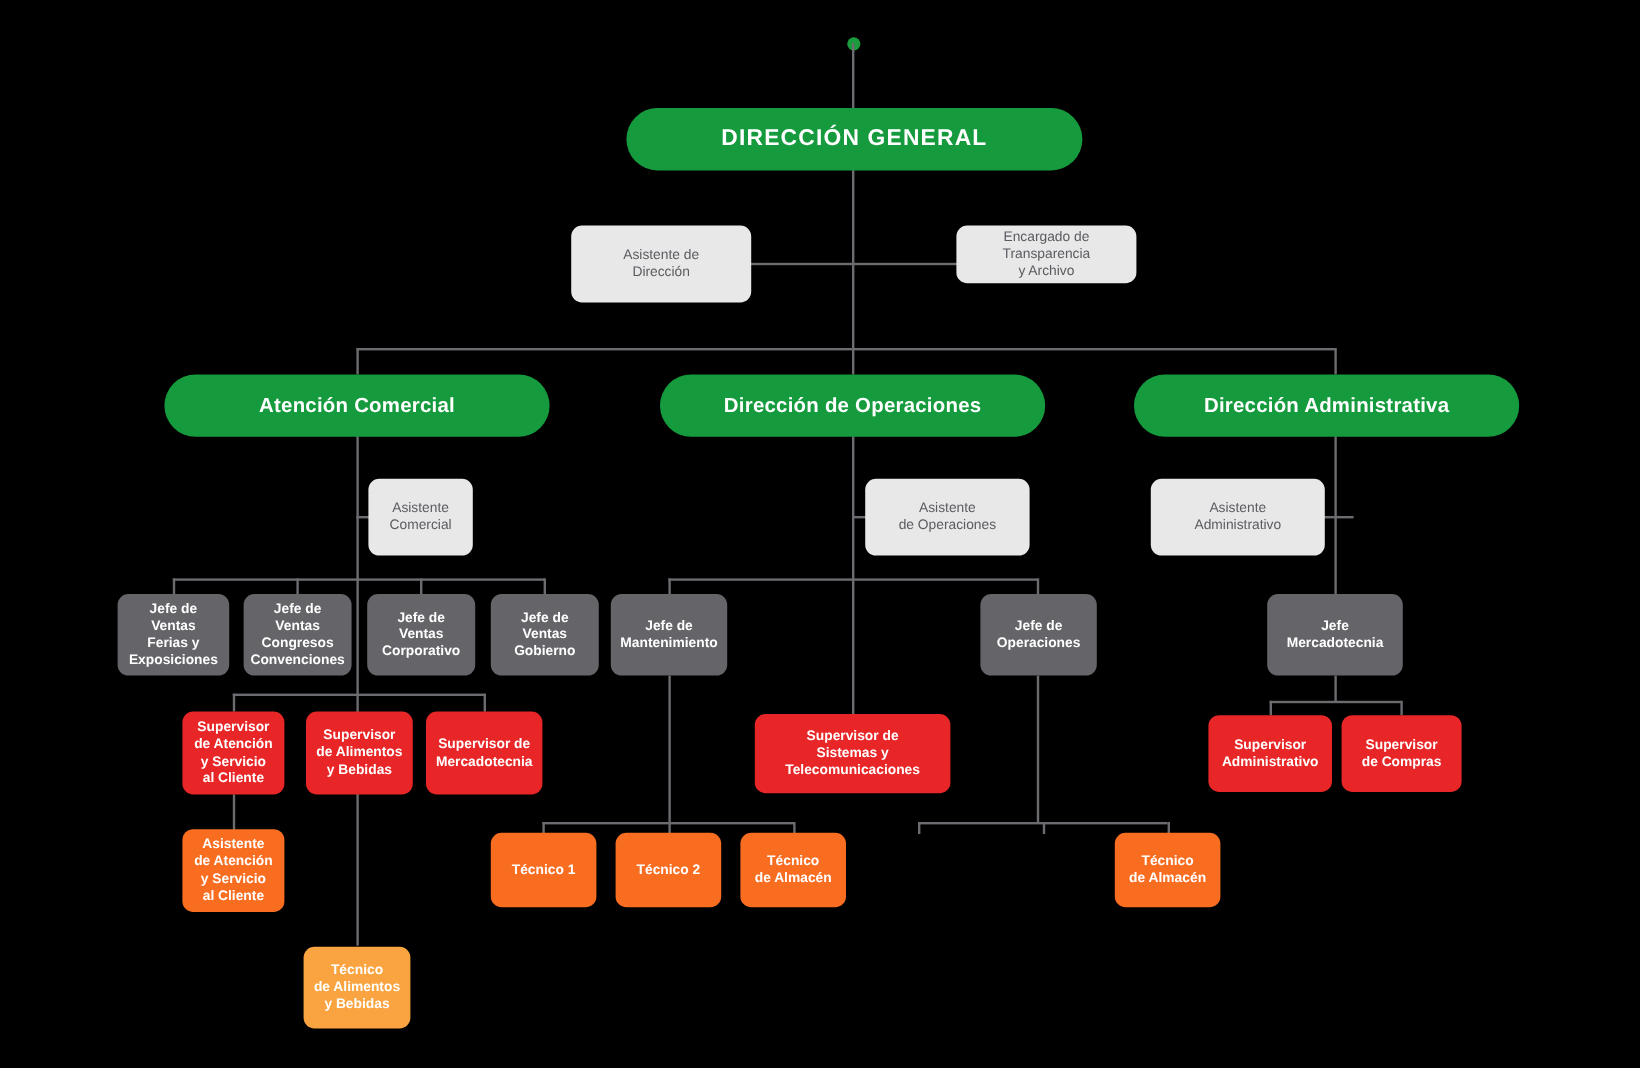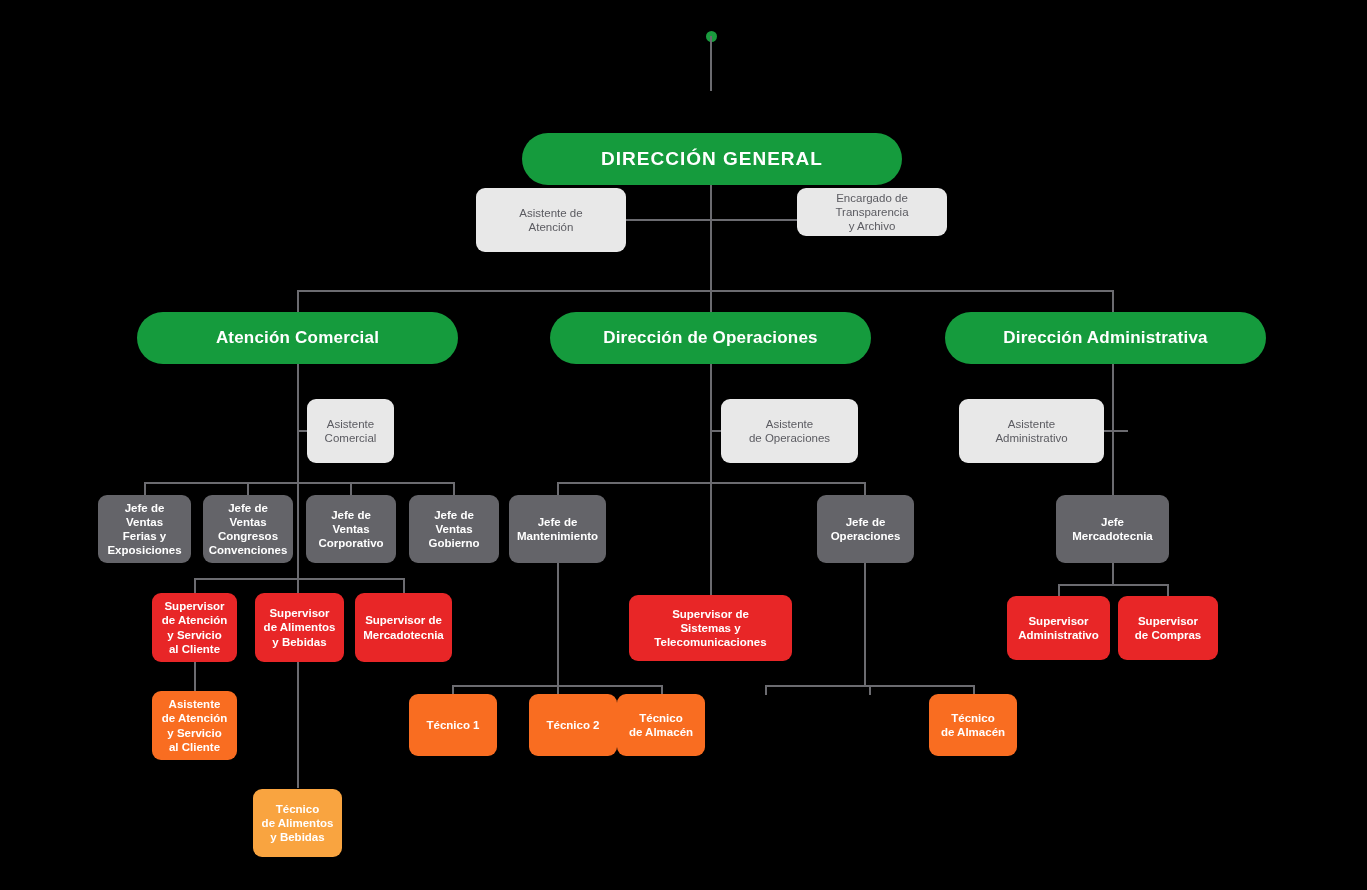--- a/index.html
+++ b/index.html
@@ -146,24 +146,24 @@
   <div class="ln ln-v" style="left:869px; top:685px; height:10px;"></div>
   <div class="ln ln-v" style="left:973px; top:685px; height:10px;"></div>
 
   <div class="ln ln-v" style="left:1112px; top:363px; height:141px;"></div>
   <div class="ln ln-h" style="left:1098px; top:430px; width:30px;"></div>
   <div class="ln ln-v" style="left:1112px; top:563px; height:22px;"></div>
   <div class="ln ln-h" style="left:1058px; top:584px; width:110px;"></div>
   <div class="ln ln-v" style="left:1058px; top:584px; height:12px;"></div>
   <div class="ln ln-v" style="left:1167px; top:584px; height:12px;"></div>
 
-  <div class="node n-green root" style="left:522px; top:90px; width:380px; height:52px;margin-top:43px;">DIRECCIÓN GENERAL</div>
+  <div class="node n-green root" style="left:522px; top:90px; width:380px; height:52px;">DIRECCIÓN GENERAL</div>
 
   <div class="node n-light" style="left:476px; top:188px; width:150px; height:64px;">Asistente de
-Atención</div>
+Dirección</div>
 
   <div class="node n-light" style="left:797px; top:188px; width:150px; height:48px;">Encargado de
 Transparencia
 y Archivo</div>
 
   <div class="node n-green dir" style="left:137px; top:312px; width:321px; height:52px;">Atención Comercial</div>
 
   <div class="node n-green dir" style="left:550px; top:312px; width:321px; height:52px;">Dirección de Operaciones</div>
 
   <div class="node n-green dir" style="left:945px; top:312px; width:321px; height:52px;">Dirección Administrativa</div>
@@ -227,21 +227,21 @@
   <div class="node n-red" style="left:1118px; top:596px; width:100px; height:64px;">Supervisor
 de Compras</div>
 
   <div class="node n-orange" style="left:152px; top:691px; width:85px; height:69px;">Asistente
 de Atención
 y Servicio
 al Cliente</div>
 
   <div class="node n-orange" style="left:409px; top:694px; width:88px; height:62px;">Técnico 1</div>
 
-  <div class="node n-orange" style="left:513px; top:694px; width:88px; height:62px;margin-left:16px;">Técnico 2</div>
+  <div class="node n-orange" style="left:513px; top:694px; width:88px; height:62px;">Técnico 2</div>
 
   <div class="node n-orange" style="left:617px; top:694px; width:88px; height:62px;">Técnico
 de Almacén</div>
 
 
 
   <div class="node n-orange" style="left:929px; top:694px; width:88px; height:62px;">Técnico
 de Almacén</div>
 
   <div class="node n-lightorange" style="left:253px; top:789px; width:89px; height:68px;">Técnico

